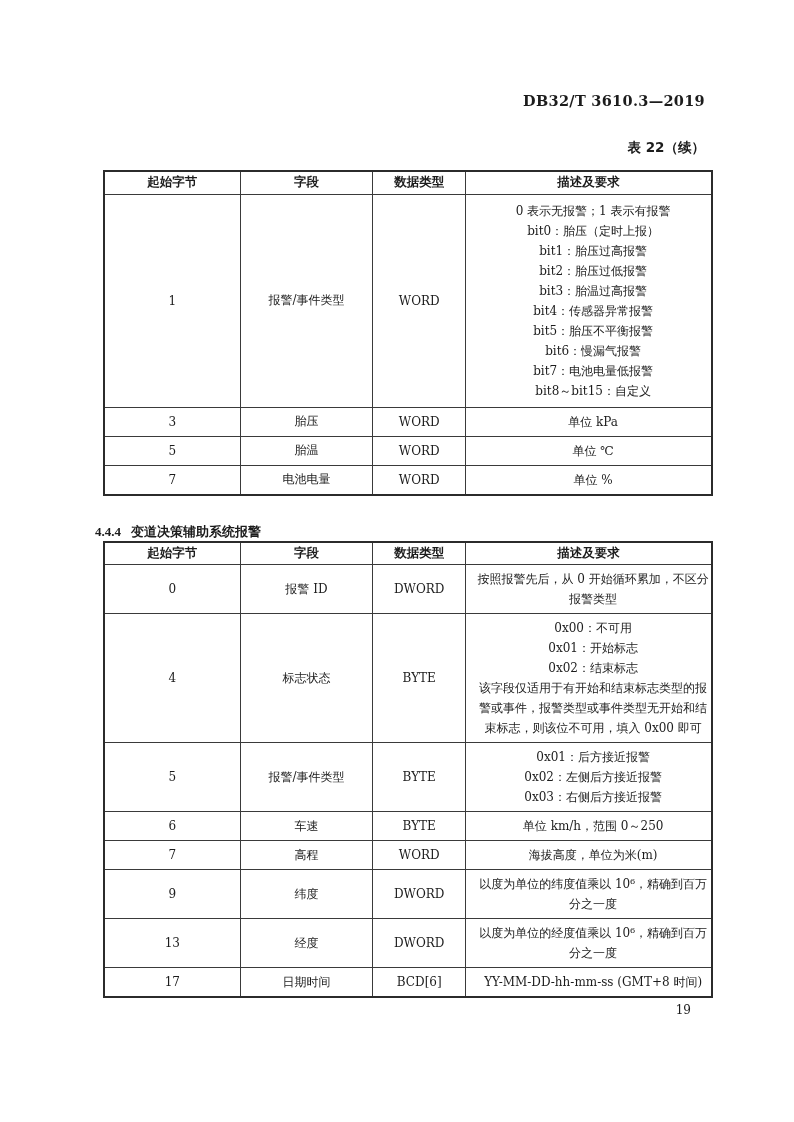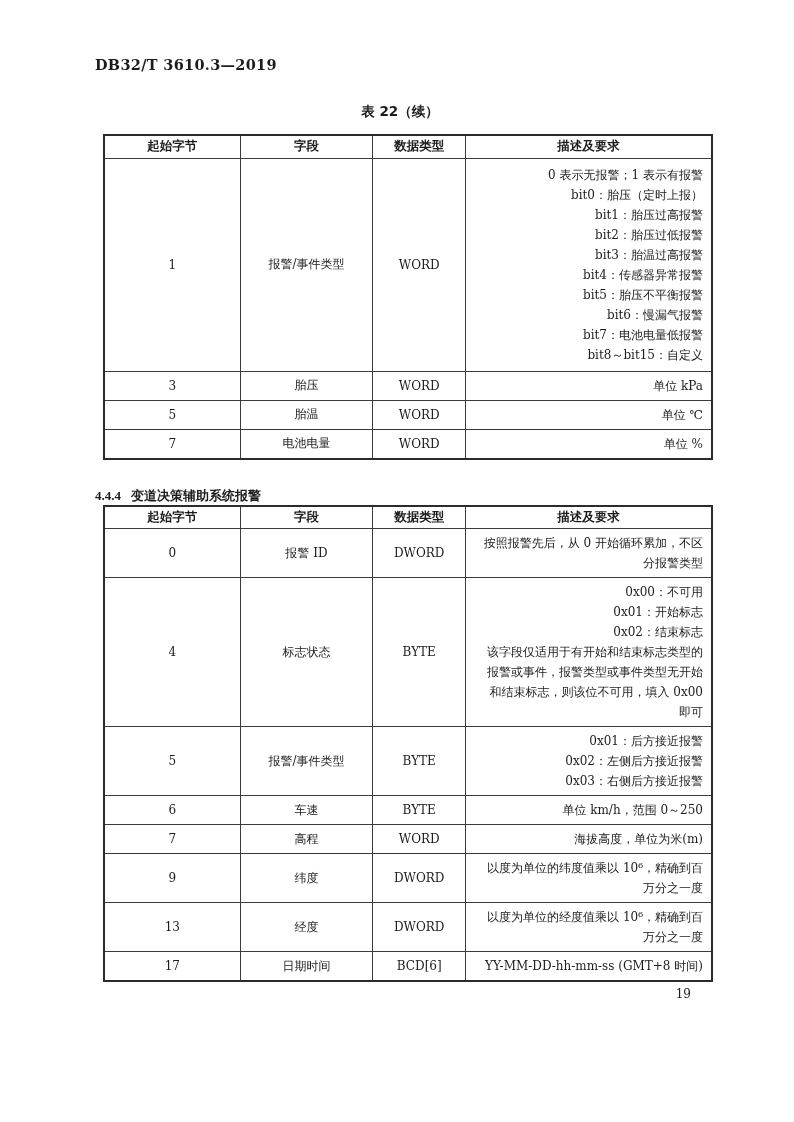--- a/index.html
+++ b/index.html
@@ -16,33 +16,34 @@
     position: absolute;
     top: 0; left: 0;
     width: 794px;
     height: 1122px;
   }
   .content {
     margin-left: 95px;
     margin-right: 89px; 
   }
   .doc-header {
-    padding-top: 56px;
+    padding-top: 92px;
+    text-align: right;
     font-weight: bold;
     font-size: 14.5px;
     letter-spacing: 0.3px;
     font-family: "DejaVu Serif", "Liberation Serif", serif;
   }
   .table-caption {
     text-align: center;
     font-weight: bold;
     font-size: 13.5px;
     font-family: "DejaVu Sans", "Liberation Sans", sans-serif;
   }
-  .caption-22 { margin-top: 30px; margin-bottom: 13px; }
+  .caption-22 { margin-top: 30px; margin-bottom: 13px; text-align: right; }
   .caption-23 { margin-top: 24px; margin-bottom: 13px; }
   .section-heading {
     margin-top: 27px;
     font-weight: bold;
     font-size: 13px;
     font-family: Liberation Serif, serif;
   }
   .section-heading .sec-num { margin-right: 10px; }
   table {
     width: 100%;
@@ -65,22 +66,22 @@
     text-align: center;
     height: 23px;
     font-family: "DejaVu Sans", "Liberation Sans", sans-serif;
     font-size: 12.5px;
   }
   td.c-center {
     text-align: center;
     padding: 4px 2px;
   }
   td.c-desc-cell {
-    text-align: right;
-    padding: 4px 8px 4px 9px;
+    text-align: center;
+    padding: 4px 0 4px 9px;
     white-space: pre-line;
     line-height: 20px;
   }
   tr.row-single td { height: 24px; }
   tr.row-tall-t22 td.c-desc-cell { padding-top: 6px; padding-bottom: 6px; }
   .page-number {
     margin-top: 5px;
     text-align: right;
     padding-right: 14px;
     font-size: 12px;

